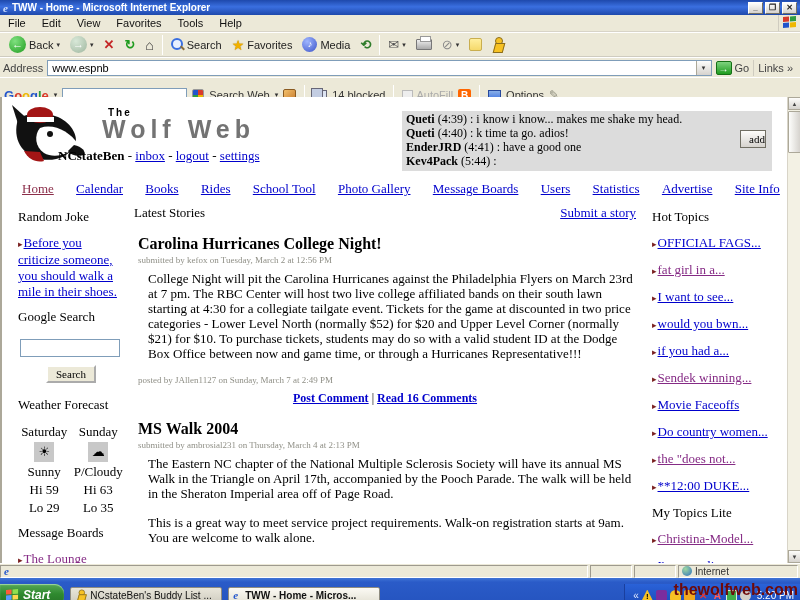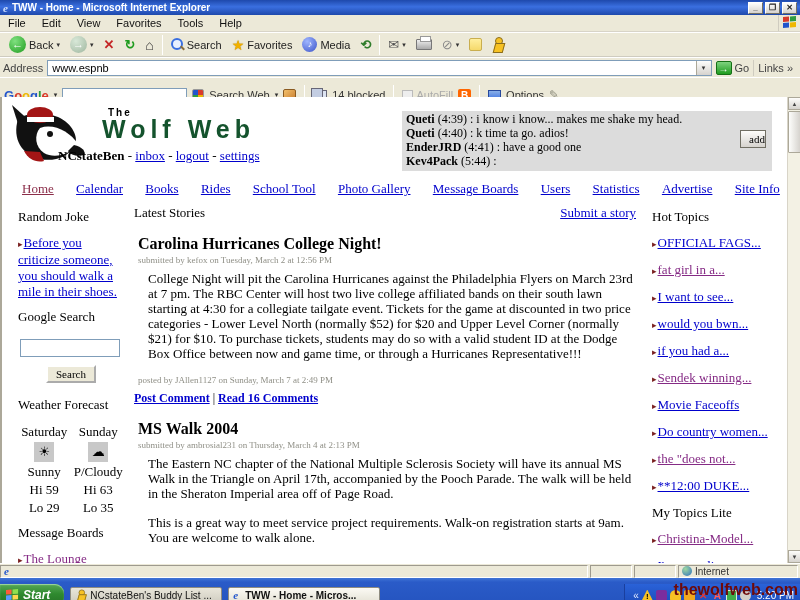--- a/index.html
+++ b/index.html
@@ -85,21 +85,21 @@
   .page { position:absolute; top:97px; left:0; width:800px; height:466px; background:#fff;
     border-left:2px solid #aca899; font-family:"Liberation Serif",serif; color:#000; overflow:hidden; }
   .pg-scroll { position:absolute; right:0; top:0; width:13px; height:466px; background:#f3f1e4; border-left:1px solid #d8d4c8; }
   .pg-arrow { width:13px; height:13px; background:linear-gradient(#fdfdfb,#d6d3ce); border:1px solid #aca899; font-size:6px; text-align:center; line-height:12px; color:#444; }
   .pg-arrow.bottom { position:absolute; bottom:0; }
   .pg-thumb { position:absolute; top:14px; left:0; width:13px; height:42px; background:linear-gradient(90deg,#fdfdfb,#d6d3ce); border:1px solid #aca899; border-radius:1px; }
 
   .site-header { position:relative; height:80px; }
   .wolf-wrap { position:absolute; left:8px; top:8px; }
   .logo-the { position:absolute; left:98px; top:10px; font-family:"Liberation Sans",sans-serif; font-weight:bold; font-size:10px; letter-spacing:2px;margin-left:8px; }
-  .logo-main { position:absolute; left:100px; top:18px; font-family:"Liberation Sans",sans-serif; font-weight:bold; font-size:25px; letter-spacing:5px; color:#14532d; }
+  .logo-main { position:absolute; left:100px; top:18px; font-family:"Liberation Sans",sans-serif; font-weight:bold; font-size:25px; letter-spacing:5px; color:#737373; }
   .user-line { position:absolute; left:56px; top:51px; font-size:13px; }
   .user-line b { font-weight:bold; }
   .chatbox { position:absolute; left:400px; top:14px; width:370px; height:60px; background:#dcdcdc; padding:1px 4px; font-size:12px; line-height:14px; }
   .chat-row b { font-weight:bold; }
   .add-btn { position:absolute; right:6px; top:19px; width:26px; height:18px; background:linear-gradient(#fdfdfb,#d6d3ce); border:1px solid #716f64; font-size:11px; font-family:"Liberation Serif",serif; text-align:right; }
 
   .navrow { display:flex; justify-content:space-between; padding:4px 20px 2px 20px; font-size:13px; }
   a { color:#0000cc; text-decoration:underline; }
   a.visited { color:#852b85; }
   a.home-link { color:#8b2d49; }
@@ -116,21 +116,21 @@
   .gsearch-input { width:100px; height:18px; border:1px solid #7f9db9; margin:4px 0 8px 2px; }
   .search-btn { margin:0 0 10px 28px; padding:1px 8px; background:#ece9d8; border:2px outset #fff; font-size:11px; font-family:"Liberation Serif",serif; }
   .wx-table { width:108px; text-align:center; font-size:13px; margin-bottom:8px; border-collapse:collapse; }
   .wx-table td { padding:1px 2px; }
   .wx-icon { display:inline-block; width:20px; height:20px; background:#c8c8c8; font-size:13px; line-height:20px; }
 
   .latest-row { display:flex; justify-content:space-between; font-size:13px; padding-right:6px; }
   .story-title { font-size:16px; font-weight:bold; margin:14px 0 2px 4px; }
   .story-meta { font-size:9px; color:#8f8f86; margin:0 0 6px 4px; }
   .story-body p { font-size:13px; line-height:15px; margin:0 0 14px 14px; padding-right:4px; }
-  .cmt { text-align:left; font-size:12px; margin:2px 6px 6px 0; }
+  .cmt { text-align:center; font-size:12px; margin:2px 6px 6px 0; }
 
   .topic { display:block; margin-bottom:10px; line-height:15px; }
 
   
   .statusbar { position:absolute; top:563px; left:0; width:800px; height:15px; background:#ece9d8;
     border-top:1px solid #fff; display:flex; align-items:center; font-size:10px; color:#333; }
   .st-pane { height:13px; border:1px solid; border-color:#9e9a8e #fff #fff #9e9a8e; margin-right:2px; display:flex; align-items:center; padding:0 3px; gap:3px; }
   .st-main { flex:1; }
   .st-sm { width:42px; }
   .st-net { width:120px; }

